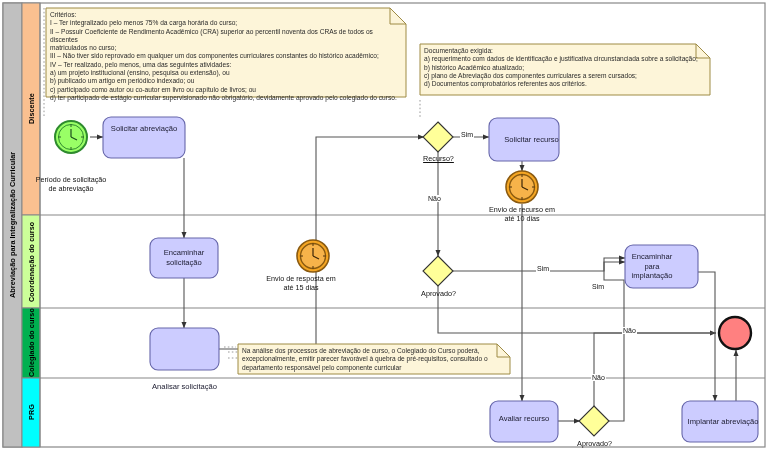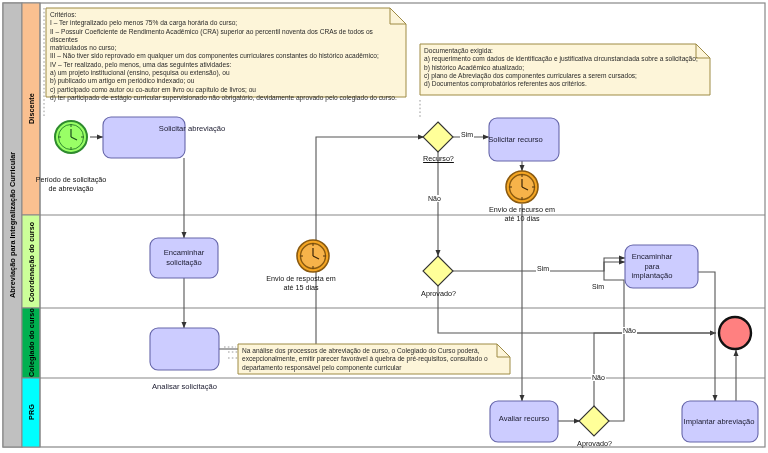--- a/index.html
+++ b/index.html
@@ -167,29 +167,29 @@
 d) ter participado de estágio curricular supervisionado não obrigatório, devidamente aprovado pelo colegiado do curso.</div>
   <div class="note-text" style="left:424px;top:47px;width:282px;">Documentação exigida:
 a) requerimento com dados de identificação e justificativa circunstanciada sobre a solicitação;
 b) histórico Acadêmico atualizado;
 c) plano de Abreviação dos componentes curriculares a serem cursados;
 d) Documentos comprobatórios referentes aos critérios.</div>
   <div class="note-text" style="left:242px;top:347px;width:266px;">Na análise dos processos de abreviação de curso, o Colegiado do Curso poderá,
 excepcionalmente, emitir parecer favorável à quebra de pré-requisitos, consultado o
 departamento responsável pelo componente curricular</div>
 
-  <div class="task-label" style="left:103px;top:117px;width:82px;height:24px;padding-left:48px;">Solicitar abreviação</div>
-  <div class="task-label" style="left:470px;top:118px;width:91px;height:43px;">Solicitar recurso</div>
+  <div class="task-label" style="left:103px;top:117px;width:82px;height:24px;">Solicitar abreviação</div>
+  <div class="task-label" style="left:486px;top:118px;width:91px;height:43px;">Solicitar recurso</div>
   <div class="task-label" style="left:150px;top:238px;width:68px;height:40px;border-radius:8px;">Encaminhar
 solicitação</div>
   <div class="task-label" style="left:625px;top:245px;width:54px;height:43px;">Encaminhar para
 implantação</div>
   <div class="task-label" style="left:150px;top:328px;width:69px;height:42px;margin-top:38px;">Analisar solicitação</div>
   <div class="task-label" style="left:490px;top:397px;width:68px;height:44px;">Avaliar recurso</div>
-  <div class="task-label" style="left:681px;top:401px;width:76px;height:41px;">Implantar abreviação</div>
+  <div class="task-label" style="left:681px;top:401px;width:84px;height:41px;">Implantar abreviação</div>
 
   <div class="lbl" style="left:25px;top:155px;width:92px;margin-top:20px;">Período de solicitação
 de abreviação</div>
   <div class="lbl" style="left:477px;top:205px;width:90px;">Envio de recurso em
 até 10 dias</div>
   <div class="lbl" style="left:256px;top:274px;width:90px;">Envio de resposta em
 até 15 dias</div>
 
   <div class="lbl" style="left:411px;top:154px;width:55px;text-decoration:underline;">Recurso?</div>
   <div class="lbl" style="left:411px;top:289px;width:55px;">Aprovado?</div>

